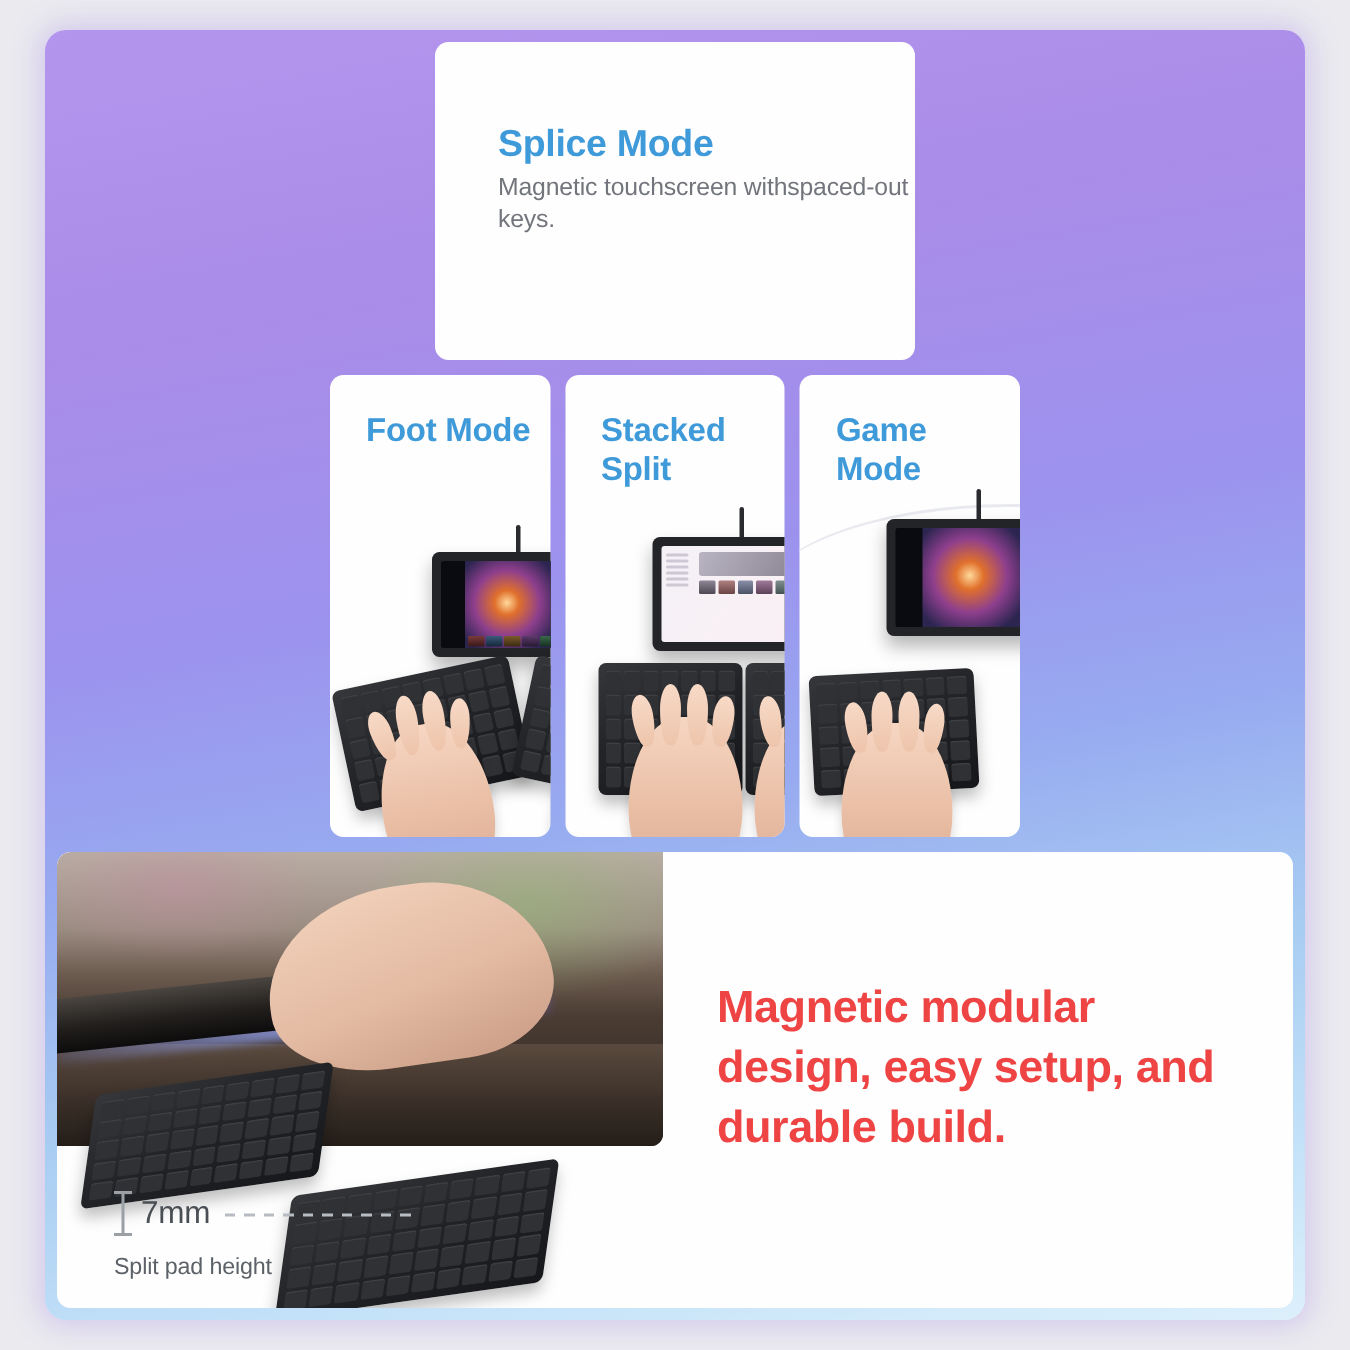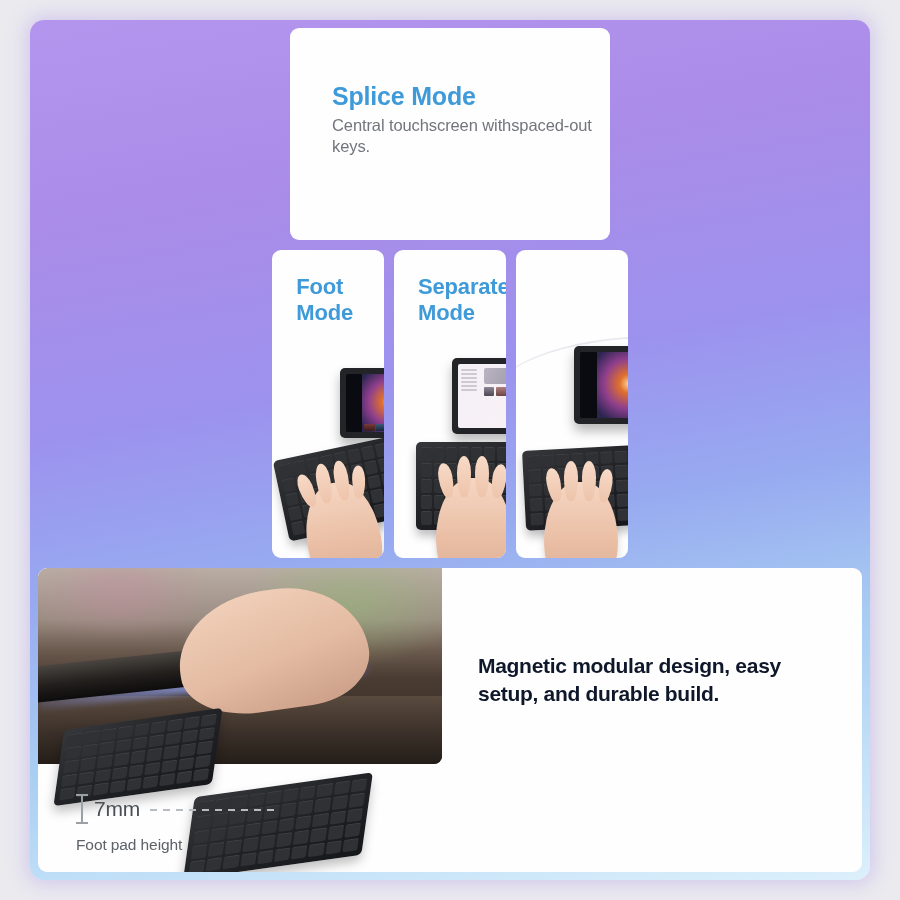--- a/index.html
+++ b/index.html
@@ -64,22 +64,22 @@
   .row2 .card { flex: 1; }
   .row2 .copy { padding: 24px 0 0 24px; }
   .row2 .h-blue { font-size: 22px; margin-bottom: 3px; }
   .row2 .p-gray { font-size: 15px; line-height: 1.26; }
 
   
   .row3 { flex: 1; display: flex; }
   .row3 .photo-side { width: 404px; flex: none; position: relative; }
   .row3 .claim-side { flex: 1; padding: 84px 40px 0 36px; }
   .claim {
-    color: #0f172a;
-    font-size: 21px;
+    color: #ef4444;
+    font-size: 30px;
     font-weight: bold;
     line-height: 1.33;
     letter-spacing: -.3px;
   }
 
   
   .scene { position: absolute; inset: 0; }
 
   .kb {
     position: absolute;
@@ -222,21 +222,21 @@
 </style>
 </head>
 <body>
 
 <div class="frame">
 <div class="frame-inner">
 
   <div class="card row1">
     <div class="copy">
       <div class="h-blue">Splice Mode</div>
-      <div class="p-gray">Central touchscreen withspaced-out keys.</div>
+      <div class="p-gray">Magnetic touchscreen withspaced-out keys.</div>
     </div>
 
     <div class="scene">
       <div class="cable" style="left:582px; top:12px; height:34px;"></div>
 
       <div class="kb" style="left:348px; top:44px; width:134px; height:110px;">
         <div class="keys" style="grid-template-columns:repeat(8,1fr); grid-template-rows:repeat(6,1fr);">
           <div class="key"></div>
               <div class="key"></div>
               <div class="key"></div>
@@ -511,21 +511,21 @@
           <div class="finger" style="left:4px;  top:-13px; width:13px; height:33px; transform:rotate(-8deg);"></div>
           <div class="finger" style="left:21px; top:-21px; width:14px; height:40px;"></div>
           <div class="finger" style="left:39px; top:-21px; width:14px; height:40px;"></div>
           <div class="finger" style="left:56px; top:-14px; width:14px; height:34px; transform:rotate(12deg);"></div>
         </div>
       </div>
     </div>
 
     <div class="card">
       <div class="copy">
-        <div class="h-blue">Separate Mode</div>
+        <div class="h-blue">Stacked Split</div>
       </div>
       <div class="scene">
         <div class="cable" style="left:116px; top:88px; height:22px;"></div>
         <div class="screen" style="left:58px; top:108px; width:120px; height:76px;">
           <div class="panel ui-light">
             <div class="l">
                   <i></i>
                   <i></i>
                   <i></i>
                   <i></i>
@@ -644,20 +644,21 @@
           <div class="finger" style="left:4px;  top:-14px; width:14px; height:34px; transform:rotate(-8deg);"></div>
           <div class="finger" style="left:22px; top:-22px; width:14px; height:41px;"></div>
           <div class="finger" style="left:40px; top:-22px; width:14px; height:41px;"></div>
           <div class="finger" style="left:57px; top:-15px; width:14px; height:35px; transform:rotate(10deg);"></div>
         </div>
       </div>
     </div>
 
     <div class="card">
       <div class="copy">
+        <div class="h-blue">Game Mode</div>
       </div>
       <div class="scene">
         <div style="position:absolute; left:-30px; top:86px; width:340px; height:150px;
              border-top:2px solid #e6e8ee; border-radius:50%/70px 70px 0 0; opacity:.9;"></div>
         <div class="cable" style="left:118px; top:76px; height:22px;"></div>
 
         <div class="screen" style="left:58px; top:96px; width:122px; height:78px;">
           <div class="panel ui-game">
             <div class="gl"></div>
             <div class="gc"></div>
@@ -839,21 +840,21 @@
       </div>
 
       <div class="dash"></div>
 
       <div class="measure">
         <div class="mk">
               <i></i>
             </div>
         <div class="mm">7mm</div>
       </div>
-      <div class="footpad">Foot pad height</div>
+      <div class="footpad">Split pad height</div>
     </div>
 
     <div class="claim-side">
       <div class="claim">Magnetic modular design, easy setup, and durable build.</div>
     </div>
   </div>
 
 </div>
 </div>
 

